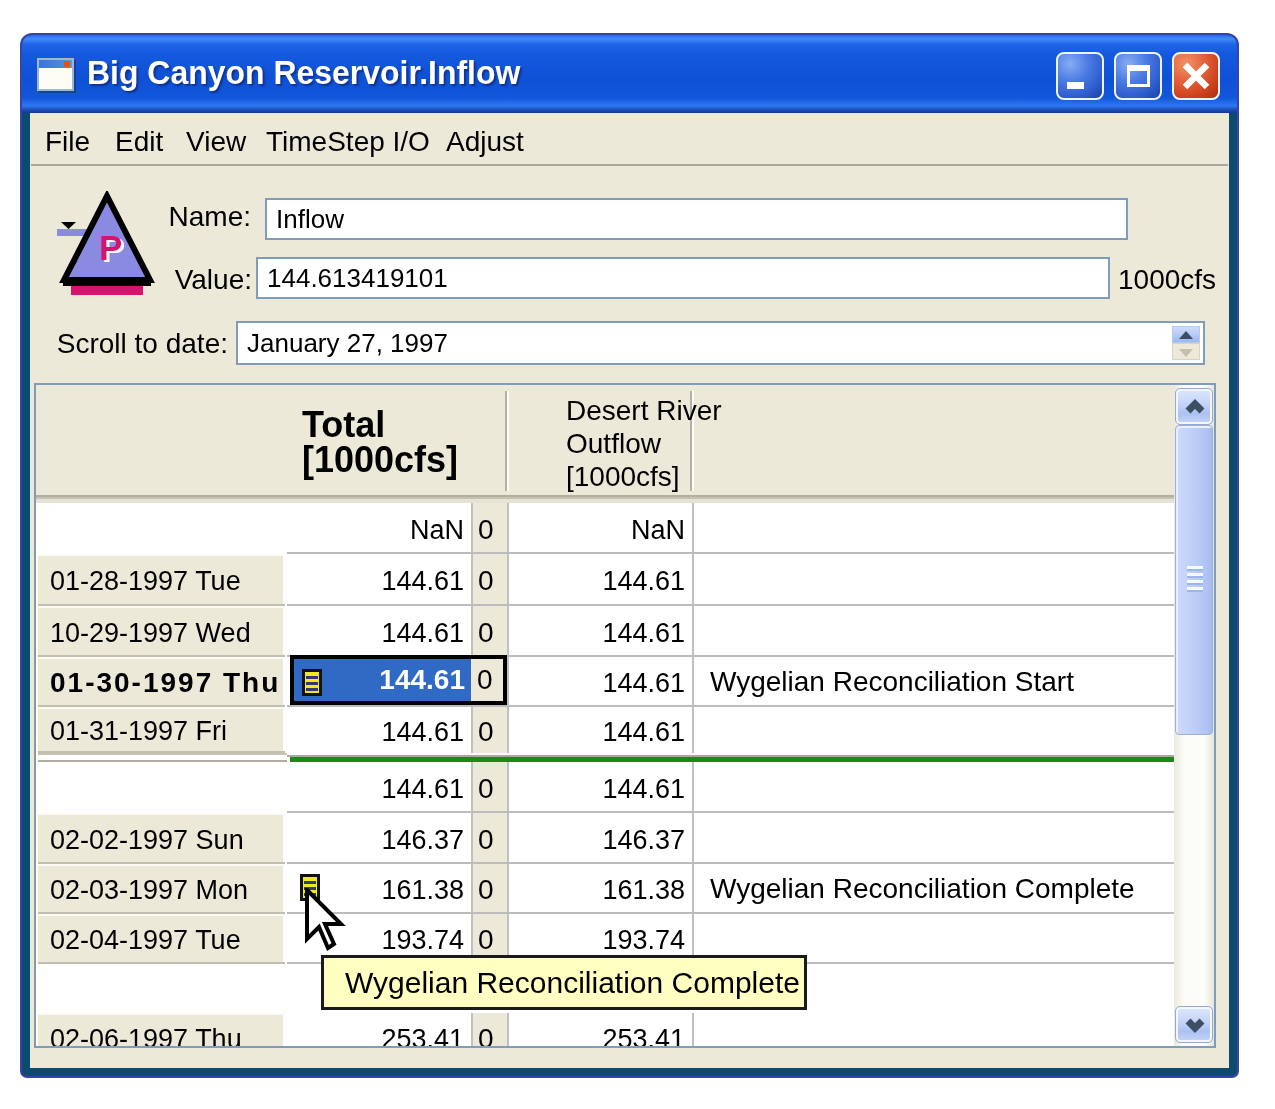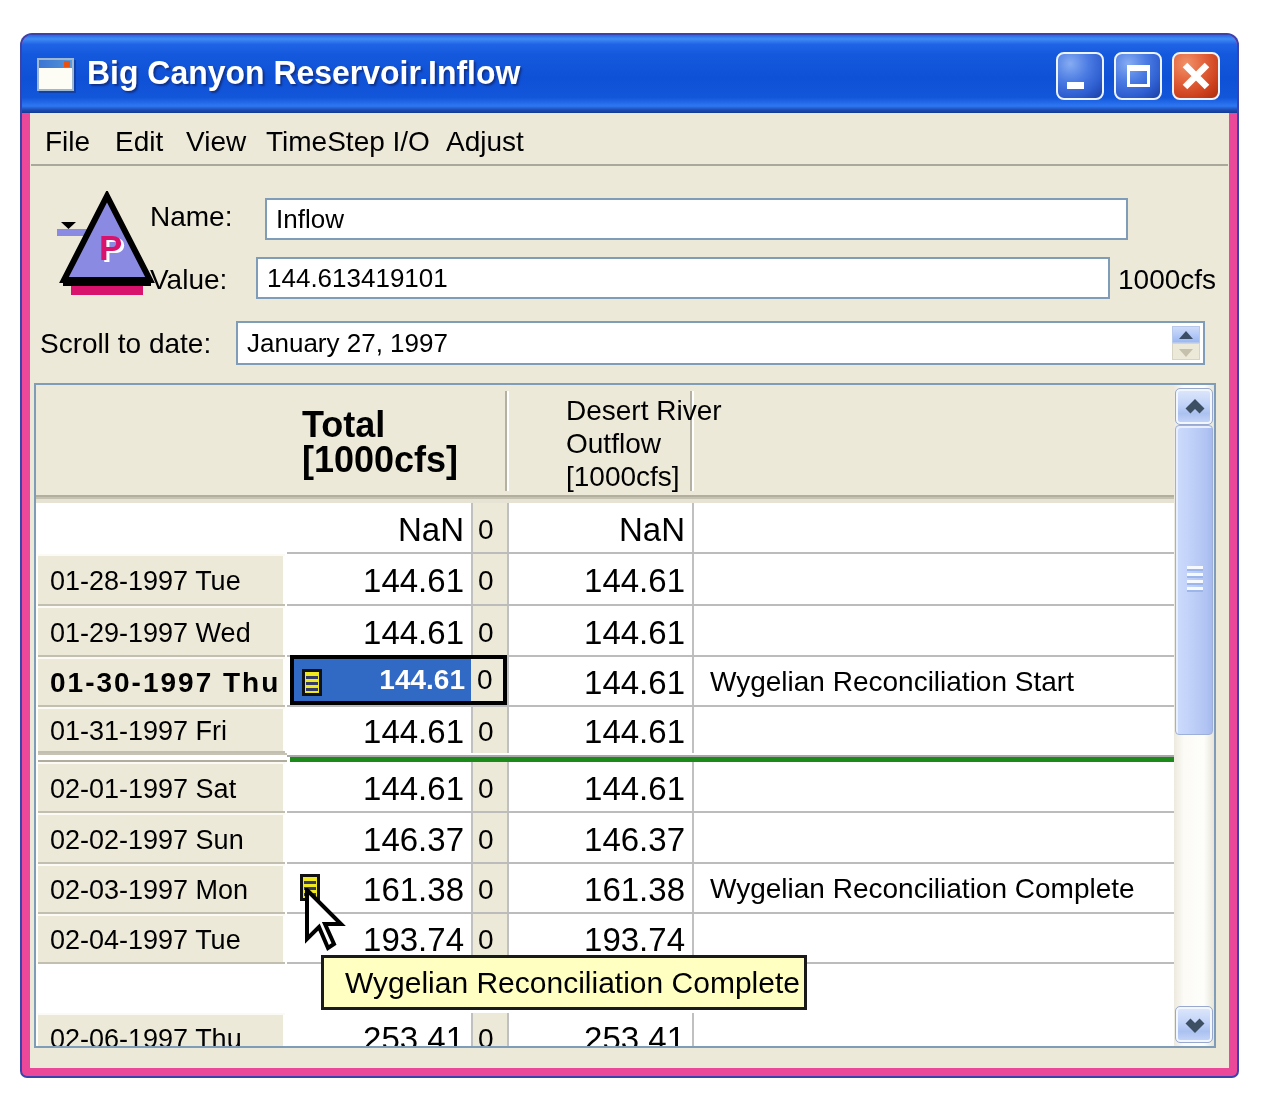--- a/index.html
+++ b/index.html
@@ -2,21 +2,21 @@
 <html><head>
 <meta charset="utf-8">
 <style>
   * { margin:0; padding:0; box-sizing:border-box; }
   html,body { width:1275px; height:1109px; background:#ffffff;
               font-family:"Liberation Sans", sans-serif; overflow:hidden; }
   .abs { position:absolute; }
 
   
   #win { position:absolute; left:22px; top:35px; width:1215px; height:1041px;
-         background:#ec4899; border-radius:10px 10px 5px 5px;
+         background:#0c4a6e; border-radius:10px 10px 5px 5px;
          box-shadow:0 0 0 2px #3a43ad; }
   #titlebar { position:absolute; left:0; top:0; width:1215px; height:78px;
     border-radius:10px 10px 0 0;
     background:linear-gradient(180deg,
       #2a66e2 0%, #3f8cf5 5%, #2063e6 12%, #1459dd 25%,
       #0f51d6 55%, #1256da 80%, #2e77f2 91%, #1c4cb4 96%,
       #123a94 100%);
   }
   #titletext { position:absolute; left:65px; top:18px; color:#ffffff;
     font-size:34px; font-weight:bold; letter-spacing:0px; transform:scaleX(0.94); transform-origin:left center;
@@ -42,21 +42,21 @@
   #btnclose .glyph { position:absolute; left:0; top:0; width:44px; height:44px; }
 
   
   #client { position:absolute; left:8px; top:78px; width:1199px; height:955px;
     background:#ece9d8; }
 
   
   #menusep { position:absolute; left:1px; top:51px; width:1197px; height:2px; background:#aaa89a; }
   .menuitem { position:absolute; top:13px; font-size:28px; color:#000; }
 
-  .label { position:absolute; font-size:28px; color:#000; }
+  .label { position:absolute; font-size:28px; color:#000; text-align:right; }
   .field { position:absolute; background:#fff; border:2px solid #7f9db9; font-size:28px; color:#000; }
   .field .txt { position:absolute; left:9px; top:50%; transform:translateY(-50%); white-space:pre; font-size:26px; }
 
   
   #spin { position:absolute; right:3px; top:3px; width:28px; height:34px; }
   #spinup { position:absolute; left:0; top:0; width:28px; height:17px;
     background:linear-gradient(180deg,#cfdcfa,#9cb9f2); border:1px solid #b8c8ea; }
   #spindn { position:absolute; left:0; top:17px; width:28px; height:17px;
     background:#ece9d8; border:1px solid #d8d4c4; }
   .arr-up-d { width:0; height:0; border-left:7px solid transparent; border-right:7px solid transparent;
@@ -84,21 +84,21 @@
   .rh span { position:absolute; left:12px; top:calc(50% + 1px); transform:translateY(-50%);
     font-size:27px; color:#000; white-space:pre; }
   .cells { position:absolute; left:251px; top:0; bottom:0; right:0; border-bottom:2px solid #bcbcbc; }
   .c1 { position:absolute; left:0px; width:184px; top:0; bottom:0; background:#fff; text-align:right; }
   .cf { position:absolute; left:184px; width:38px; top:0; bottom:0; background:#ece9d8;
         border-left:2px solid #c0c0c0; border-right:2px solid #c0c0c0; }
   .cf { left:184px; }
   .c2 { position:absolute; left:222px; width:185px; top:0; bottom:0; background:#fff;
         border-right:2px solid #c0c0c0; text-align:right; }
   .c3 { position:absolute; left:407px; right:0; top:0; bottom:0; background:#fff; }
-  .num { position:absolute; right:7px; top:calc(50% + 2px); transform:translateY(-50%); font-size:33px; color:#000; }
+  .num { position:absolute; right:7px; top:calc(50% + 2px); transform:translateY(-50%); font-size:27px; color:#000; }
   .cf i { position:absolute; left:5px; top:calc(50% + 2px); transform:translateY(-50%);
           font-size:28px; font-style:normal; color:#000; }
   .note { position:absolute; left:16px; top:calc(50% + 1px); transform:translateY(-50%); font-size:28px; color:#000; white-space:pre; }
 
   
   #selbox { position:absolute; border:4px solid #000; background:#316ac5; }
   .noteicon { position:absolute; width:20px; height:27px; background:#f0e920;
     border:3px solid #111; }
   .noteicon b { position:absolute; left:1px; right:1px; height:3px; background:#333a66; }
 
@@ -222,21 +222,21 @@
                 <i>0</i>
               </div>
           <div class="c2">
                 <span class="num">144.61</span>
               </div>
           <div class="c3"></div>
         </div>
       </div>
       <div class="row" style="top:221px; height:51px;">
         <div class="rh">
-              <span style="">01-29-1997 Wed</span>
+              <span style="">10-29-1997 Wed</span>
             </div>
         <div class="cells">
           <div class="c1">
                 <span class="num">144.61</span>
               </div>
           <div class="cf">
                 <i>0</i>
               </div>
           <div class="c2">
                 <span class="num">144.61</span>
@@ -270,23 +270,20 @@
           <div class="cf">
                 <i>0</i>
               </div>
           <div class="c2">
                 <span class="num">144.61</span>
               </div>
           <div class="c3"></div>
         </div>
       </div>
       <div class="row" style="top:377px; height:51px;">
-        <div class="rh">
-              <span style="">02-01-1997 Sat</span>
-            </div>
         <div class="cells">
           <div class="c1">
                 <span class="num">144.61</span>
               </div>
           <div class="cf">
                 <i>0</i>
               </div>
           <div class="c2">
                 <span class="num">144.61</span>
               </div>

